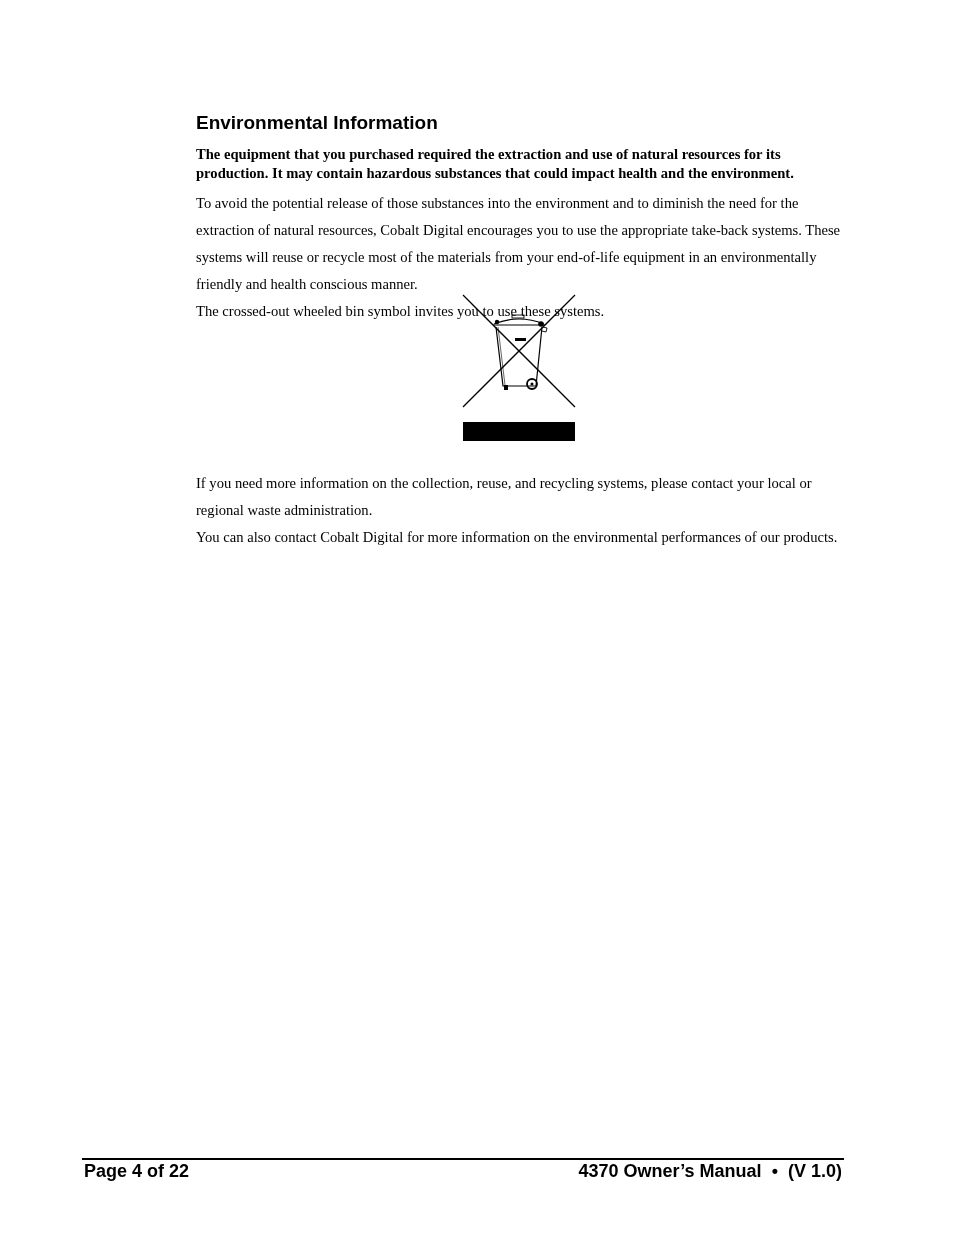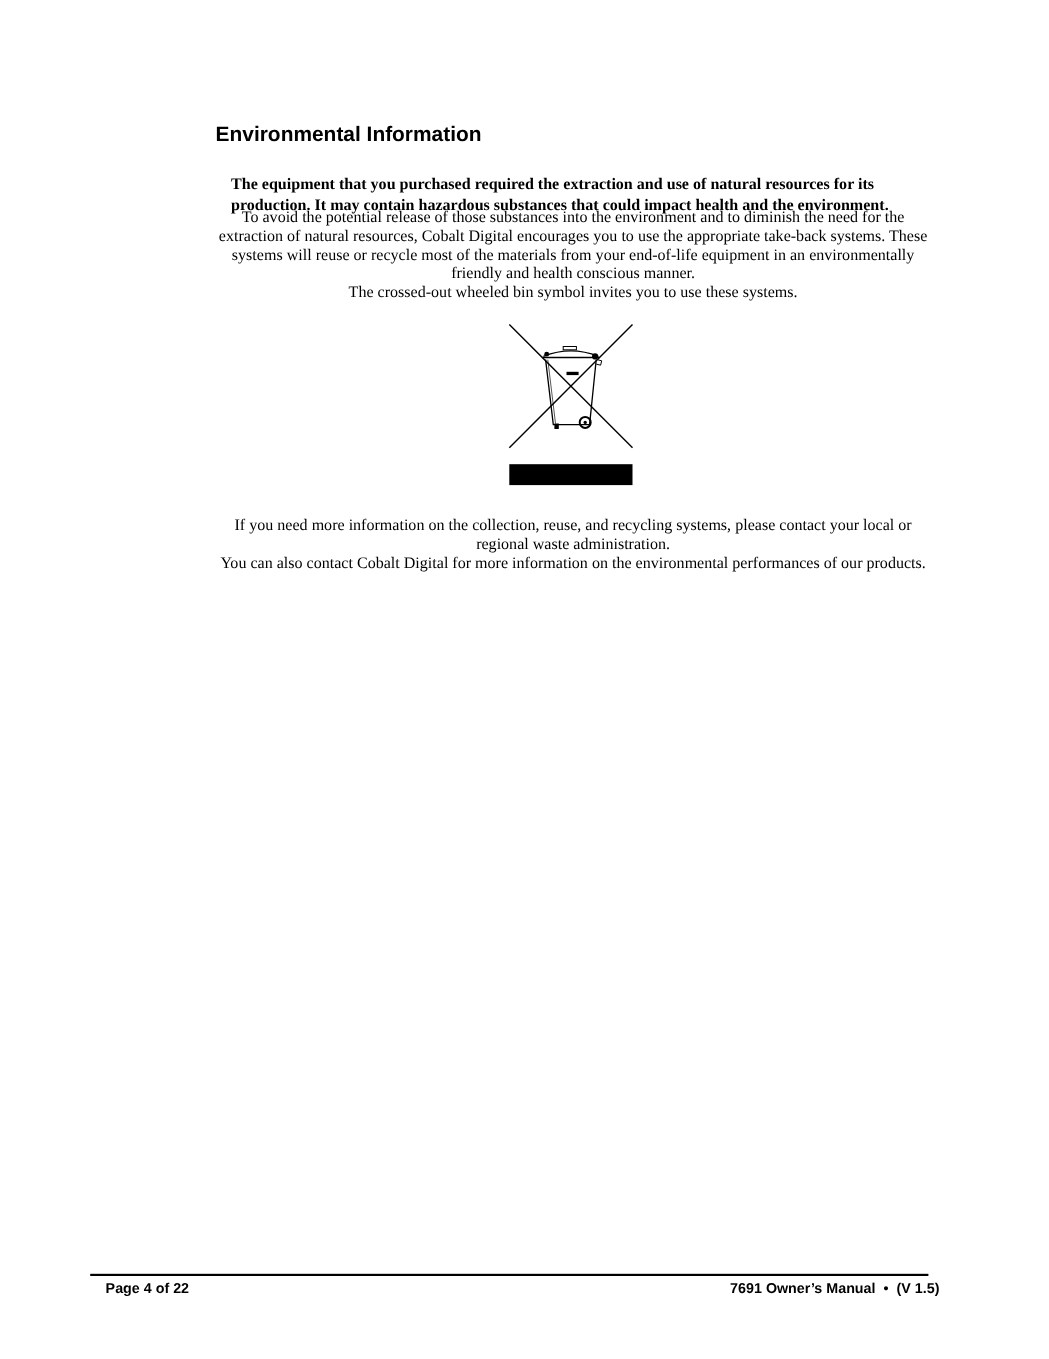--- a/index.html
+++ b/index.html
@@ -29,31 +29,30 @@
       height: 22px;
     }
     .intro {
       position: absolute;
       left: 0;
       top: 33px;
       font-family: "Liberation Serif", serif;
       font-weight: bold;
       font-size: 14.6px;
       line-height: 18.5px;
-      margin: 14px;
+      margin: 0;
       width: 650px;
     }
     .para {
       font-family: "Liberation Serif", serif;
       font-size: 14.6px;
-      line-height: 17px;
+      line-height: 27px;
       margin: 0;
       width: 650px;
       white-space: pre-line;
-      text-align: center;
     }
     .para1 {
       position: absolute;
       left: 0;
       top: 78px;
     }
     .para2 {
       position: absolute;
       left: 0;
       top: 342px;
@@ -69,27 +68,27 @@
     .footer-rule {
       position: absolute;
       left: 82px;
       top: 1158px;
       width: 762px;
       height: 2px;
       background: #000000;
     }
     .footer {
       position: absolute;
-      left: 96px;
+      left: 84px;
       top: 1162px;
       width: 758px;
       height: 18px;
       font-family: "Liberation Sans", sans-serif;
       font-weight: bold;
-      font-size: 13px;
+      font-size: 18px;
       line-height: 18px;
     }
     .footer-left {
       position: absolute;
       left: 0;
       top: 0;
     }
     .footer-right {
       position: absolute;
       right: 0;
@@ -133,14 +132,14 @@
     <circle cx="70" cy="90" r="5" fill="none" stroke="#000" stroke-width="1.8"></circle>
     <circle cx="70" cy="90" r="1.5" fill="#000"></circle>
 
     <rect x="1" y="128" width="112" height="19" fill="#000"></rect>
   </svg>
 </div>
 
 <div class="footer-rule"></div>
 <div class="footer">
   <span class="footer-left">Page 4 of 22</span>
-  <span class="footer-right"><span>7691 Owner’s Manual</span>  <span>•</span>  <span>(V 1.5)</span></span>
+  <span class="footer-right"><span>4370 Owner’s Manual</span>  <span>•</span>  <span>(V 1.0)</span></span>
 </div>
 
 </body></html>

